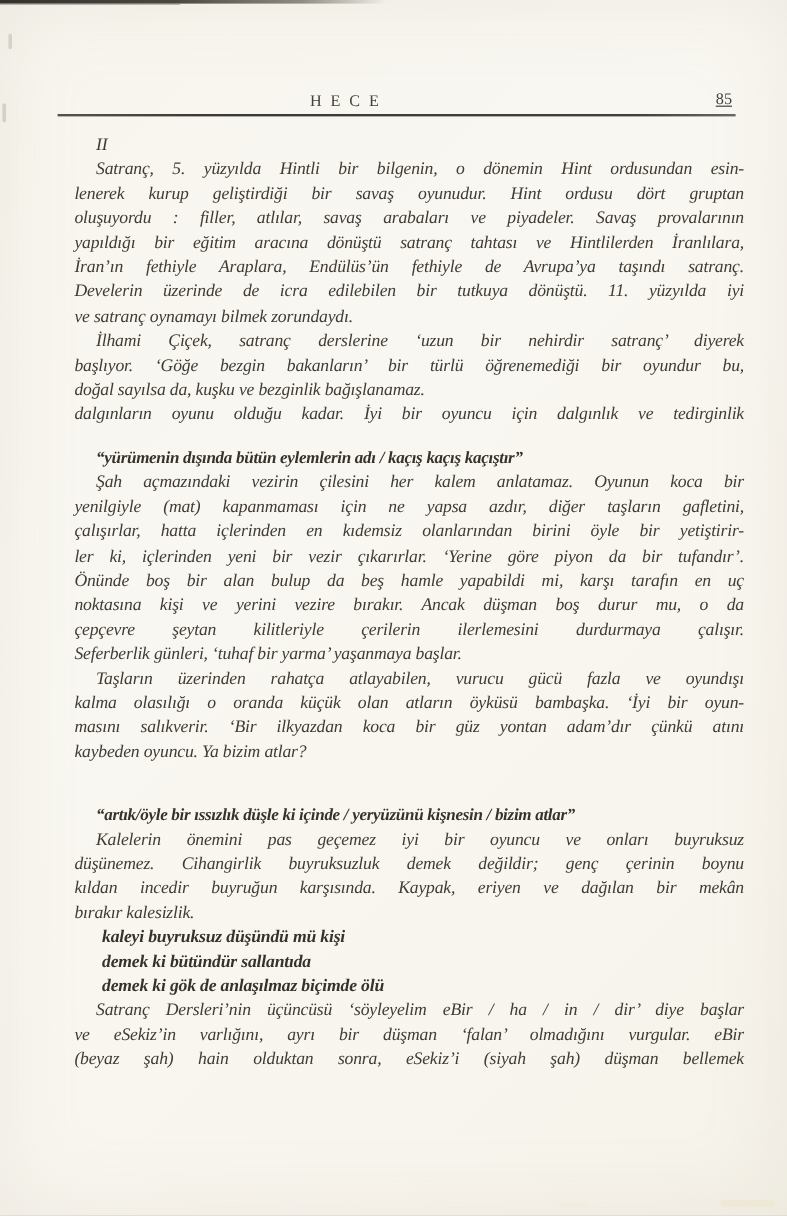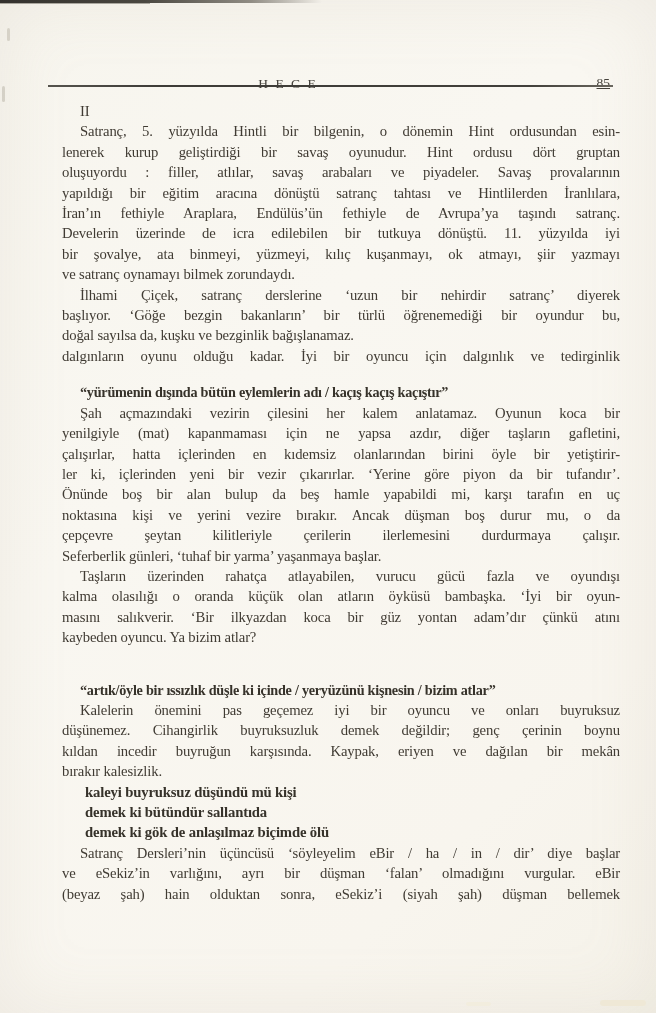--- a/index.html
+++ b/index.html
@@ -25,41 +25,42 @@
   .art { position: absolute; pointer-events: none; }
   .art-top-strip { left: 0; top: 0; width: 322px; height: 3px;
     background: linear-gradient(to right, #33312d 0%, #4a4740 45%, #908c83 78%, transparent 100%); }
   .art-top-strip2 { left: 0; top: 3px; width: 150px; height: 1px; background: #6f6b62; opacity: .55; }
   .art-left-tick1 { left: 7px; top: 28px; width: 3px; height: 13px; background: #cfcabf; opacity: .8; border-radius: 2px; }
   .art-left-tick2 { left: 2px; top: 86px; width: 3px; height: 16px; background: #c8c3b8; opacity: .7; border-radius: 2px; }
   .art-smudge1 { left: 600px; top: 1000px; width: 46px; height: 6px; background: #efe8d6; border-radius: 3px; }
   .art-smudge2 { left: 466px; top: 1002px; width: 25px; height: 4px; background: #f2edde; border-radius: 2px; }
 
   
-  .header { position: relative; height: 87px; }
+  .header { position: relative; height: 97px; }
   .journal {
     position: absolute; left: 0; right: 80px; top: 76px;
     text-align: center;
     font-size: 13.5px; letter-spacing: 2px; color: #45423c;
   }
   .pagenum {
     position: absolute; right: 46px; top: 75px;
     font-size: 13.5px; color: #45423c; text-decoration: underline;
   }
   .rule {
     position: absolute; left: 48px; right: 43px; bottom: 0;
     height: 2px;
     background: linear-gradient(to right, #55534d, #3d3b37 20%, #413f3a 85%, #6a675f);
   }
 
   
   .text-column {
     position: relative;
     margin: 14px 36px 0 62px;   
     width: 558px;
+    font-style: italic;
   }
   .line {
     font-size: 14.7px;
     line-height: 20.4px;
     letter-spacing: -0.15px;
     text-align: justify;
     text-align-last: justify;
     white-space: normal;
   }
   .line.endline { text-align-last: left; }
@@ -98,21 +99,20 @@
   </div>
 
   <div class="text-column" id="text-column">
       <div class="line heading endline indent">II</div>
       <div class="line para indent">Satranç, 5. yüzyılda Hintli bir bilgenin, o dönemin Hint ordusundan esin-</div>
       <div class="line para">lenerek kurup geliştirdiği bir savaş oyunudur. Hint ordusu dört gruptan</div>
       <div class="line para">oluşuyordu : filler, atlılar, savaş arabaları ve piyadeler. Savaş provalarının</div>
       <div class="line para">yapıldığı bir eğitim aracına dönüştü satranç tahtası ve Hintlilerden İranlılara,</div>
       <div class="line para">İran’ın fethiyle Araplara, Endülüs’ün fethiyle de Avrupa’ya taşındı satranç.</div>
       <div class="line para">Develerin üzerinde de icra edilebilen bir tutkuya dönüştü. 11. yüzyılda iyi</div>
-      <div class="line para">bir şovalye, ata binmeyi, yüzmeyi, kılıç kuşanmayı, ok atmayı, şiir yazmayı</div>
       <div class="line para endline">ve satranç oynamayı bilmek zorundaydı.</div>
       <div class="line para indent">İlhami Çiçek, satranç derslerine ‘uzun bir nehirdir satranç’ diyerek</div>
       <div class="line para">başlıyor. ‘Göğe bezgin bakanların’ bir türlü öğrenemediği bir oyundur bu,</div>
       <div class="line para endline">doğal sayılsa da, kuşku ve bezginlik bağışlanamaz.</div>
       <div class="line para">dalgınların oyunu olduğu kadar. İyi bir oyuncu için dalgınlık ve tedirginlik</div>
       <div class="line quote endline indent">“yürümenin dışında bütün eylemlerin adı / kaçış kaçış kaçıştır”</div>
       <div class="line para indent">Şah açmazındaki vezirin çilesini her kalem anlatamaz. Oyunun koca bir</div>
       <div class="line para">yenilgiyle (mat) kapanmaması için ne yapsa azdır, diğer taşların gafletini,</div>
       <div class="line para">çalışırlar, hatta içlerinden en kıdemsiz olanlarından birini öyle bir yetiştirir-</div>
       <div class="line para">ler ki, içlerinden yeni bir vezir çıkarırlar. ‘Yerine göre piyon da bir tufandır’.</div>

